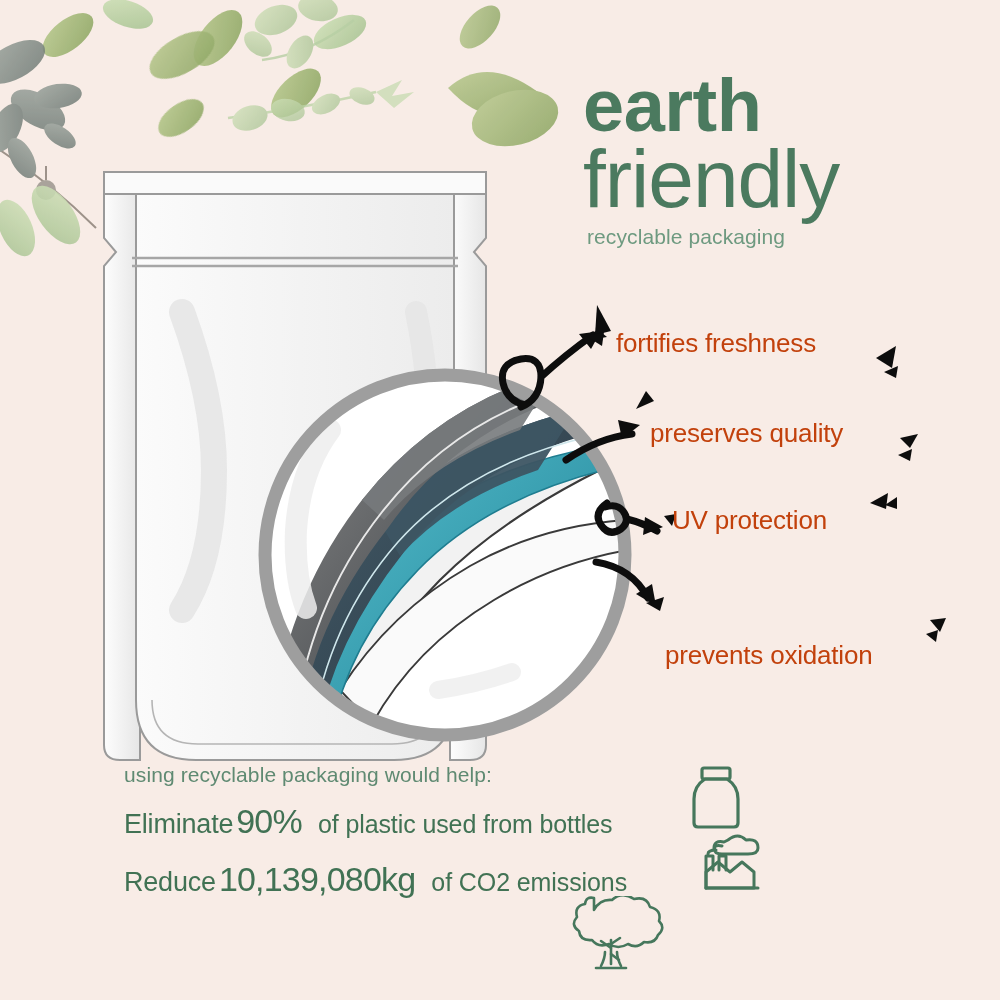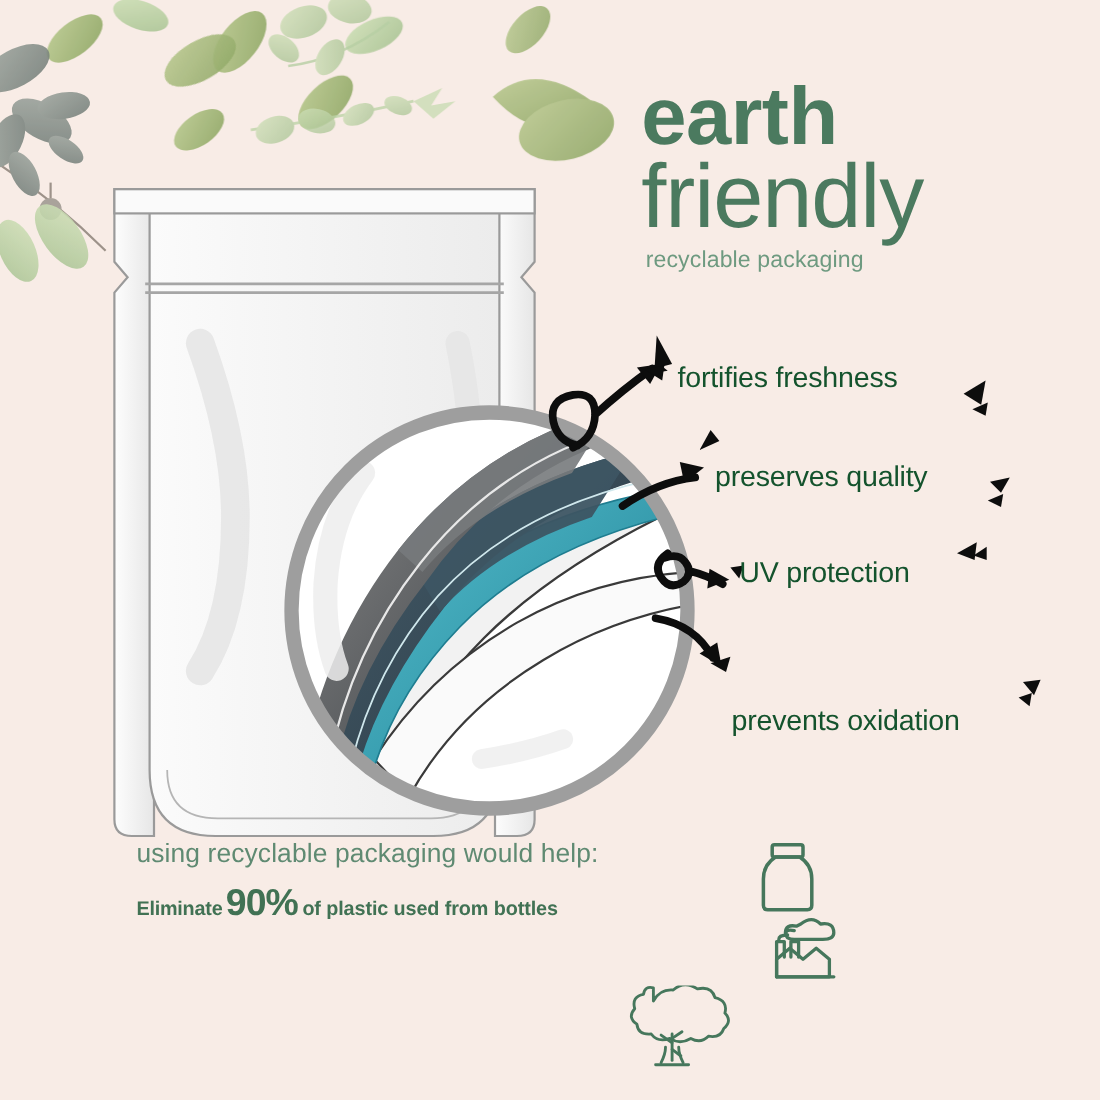--- a/index.html
+++ b/index.html
@@ -60,64 +60,64 @@
     font-weight: normal;
     color: #6e9a80;
     margin: 6px 0 0 4px;
     letter-spacing: 0.1px;
   }
 
   
   .feature-label {
     position: absolute;
     font-size: 26px;
-    color: #14532d;
+    color: #c2410c;
     white-space: nowrap;
     letter-spacing: -0.2px;
   }
   #feature-0 { left: 616px; top: 328px; }
   #feature-1 { left: 650px; top: 418px; }
   #feature-2 { left: 672px; top: 505px; }
   #feature-3 { left: 665px; top: 592px; margin-top: 48px; }
 
   
   .stats-intro {
     position: absolute;
     left: 124px;
     top: 763px;
-    font-size: 24px;
+    font-size: 21px;
     color: #5f8a72;
     letter-spacing: 0.1px;
   }
   .stat-row {
     position: absolute;
     left: 124px;
     color: #417254;
     white-space: nowrap;
   }
   #stat-row-0 { top: 802px; }
   #stat-row-1 { top: 860px; }
   #stat-row-2 { top: 920px; }
 
   .stat-verb {
-    font-size: 18px;
-    font-weight: bold;
+    font-size: 27px;
+    font-weight: normal;
     letter-spacing: -0.2px;
   }
   .stat-value {
     font-size: 34px;
-    font-weight: bold;
+    font-weight: normal;
     letter-spacing: -0.8px;
     margin-left: 3px;
   }
   .stat-rest {
-    font-size: 18px;
-    font-weight: bold;
+    font-size: 25px;
+    font-weight: normal;
     letter-spacing: -0.1px;
-    margin-left: 4px;
+    margin-left: 16px;
   }
 
   .stat-icon {
     position: absolute;
   }
   #icon-bottle { left: 686px; top: 764px; }
   #icon-factory { left: 700px; top: 830px; }
   #icon-tree    { left: 556px; top: 896px; }
 </style>
 </head>
@@ -331,20 +331,23 @@
   <div class="feature-label" id="feature-0">fortifies freshness</div>
   <div class="feature-label" id="feature-2">UV protection</div>
   <div class="feature-label" id="feature-1">preserves quality</div>
   <div class="feature-label" id="feature-3">prevents oxidation</div>
 
   <div class="stats-intro">using recyclable packaging would help:</div>
 
   <div class="stat-row" id="stat-row-0">
     <span class="stat-verb">Eliminate</span><span class="stat-value">90%</span><span class="stat-rest">of plastic used from bottles</span>
   </div>
+  <div class="stat-row" id="stat-row-1">
+    <span class="stat-verb">Reduce</span><span class="stat-value">10,139,080kg</span><span class="stat-rest">of CO2 emissions</span>
+  </div>
 
   <svg class="stat-icon" id="icon-bottle" width="60" height="66" viewBox="0 0 60 66" fill="none" stroke="#46775c" stroke-width="3.2" stroke-linejoin="round">
     <rect x="16" y="4" width="28" height="11" rx="2"></rect>
     <path d="M19 15 q-11 7 -11 20 l0 24 q0 4 4 4 l36 0 q4 0 4 -4 l0 -24 q0 -13 -11 -20 Z"></path>
   </svg>
 
   <svg class="stat-icon" id="icon-factory" width="66" height="62" viewBox="0 0 66 62" fill="none" stroke="#46775c" stroke-width="3" stroke-linejoin="round" stroke-linecap="round">
     <path d="M6 58 L6 26 L13 26 L13 40 M19 40 L19 26 L26 26 L26 40"></path>
     <path d="M6 58 L6 42 L18 32 L30 42 L42 32 L54 42 L54 58 Z"></path>
     <path d="M58 58 L6 58"></path>

